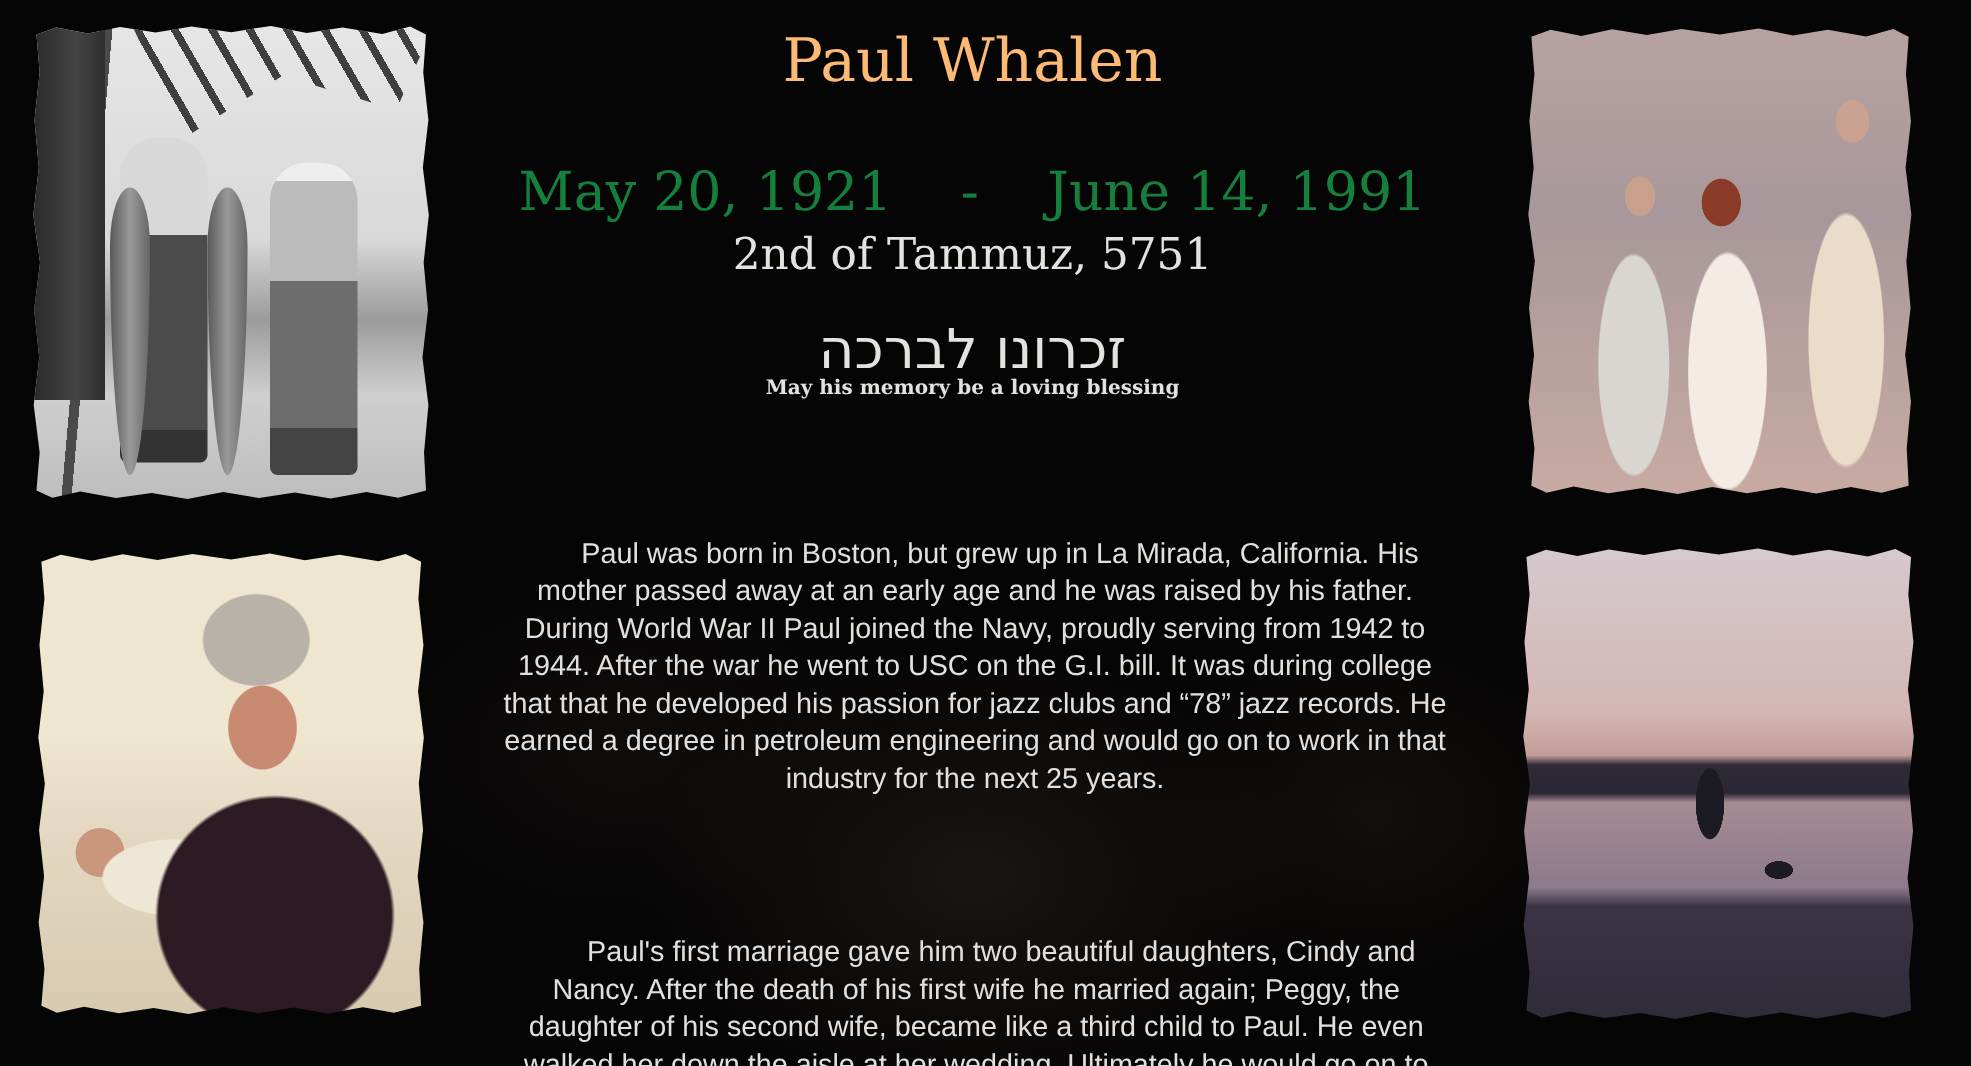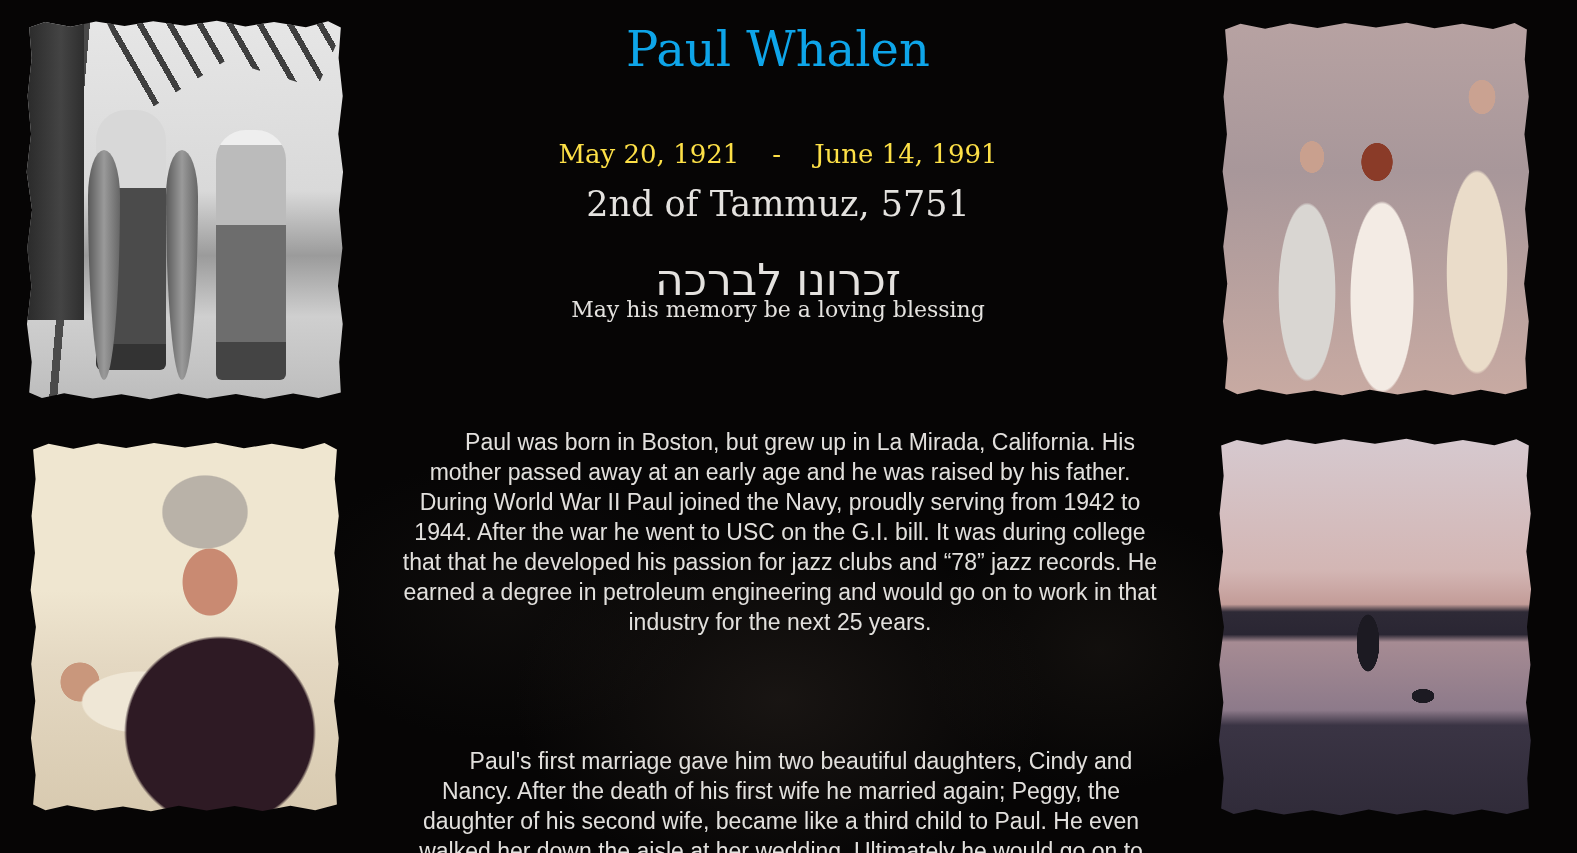--- a/index.html
+++ b/index.html
@@ -87,39 +87,39 @@
         radial-gradient(ellipse 16px 10px at 205px 258px, #1c1a22 70%, transparent 72%),
         linear-gradient(180deg, #d6c9cf 0%, #d3b6b4 35%, #c39c98 44%, #2e2a36 46%, #2a2633 52%, #a68b93 54%, #8d7a8a 72%, #3a3444 76%, #302b39 100%);
     }
     .center {
       position: absolute; left: 380px; width: 796px; top: 0;
       text-align: center; color: #e4e2df;
     }
     .title {
       position: absolute; top: 18px; left: 0; width: 100%;
       font-family: "DejaVu Serif", serif; font-size: 48px; line-height: 62px;
-      color: #0ea5e9;
+      color: #fdba74;
     }
     .dates {
       position: absolute; top: 130px; left: 0; width: 100%;
-      font-family: "DejaVu Serif", serif; font-size: 26px; line-height: 48px; color: #fde047;
+      font-family: "DejaVu Serif", serif; font-size: 43px; line-height: 48px; color: #15803d;
       white-space: pre;
     }
     .hebrew-date {
       position: absolute; top: 180px; left: 0; width: 100%;
       font-family: "DejaVu Serif", serif; font-size: 35px; line-height: 48px; text-align: center;
     }
     .hebrew {
       position: absolute; top: 258px; left: 0; width: 100%;
       font-family: "DejaVu Sans", sans-serif; font-size: 44px; line-height: 44px;
       direction: rtl;
     }
     .blessing {
       position: absolute; top: 295px; left: 0; width: 100%;
-      font-family: "DejaVu Serif", serif; font-size: 22px; line-height: 30px;
+      font-family: "DejaVu Serif", serif; font-size: 16px; line-height: 30px; font-weight: bold;
     }
     .bio {
       position: absolute; left: 400px; width: 760px;
       font-family: "Liberation Sans", sans-serif; font-size: 23px; line-height: 30px;
       text-align: center; color: #e2e0dd;
       margin: 0;
       text-indent: 40px;
     }
     .bio1 { top: 427px; }
     .bio2 { top: 708px; left: 408px; width: 746px; margin-top: 38px; }

